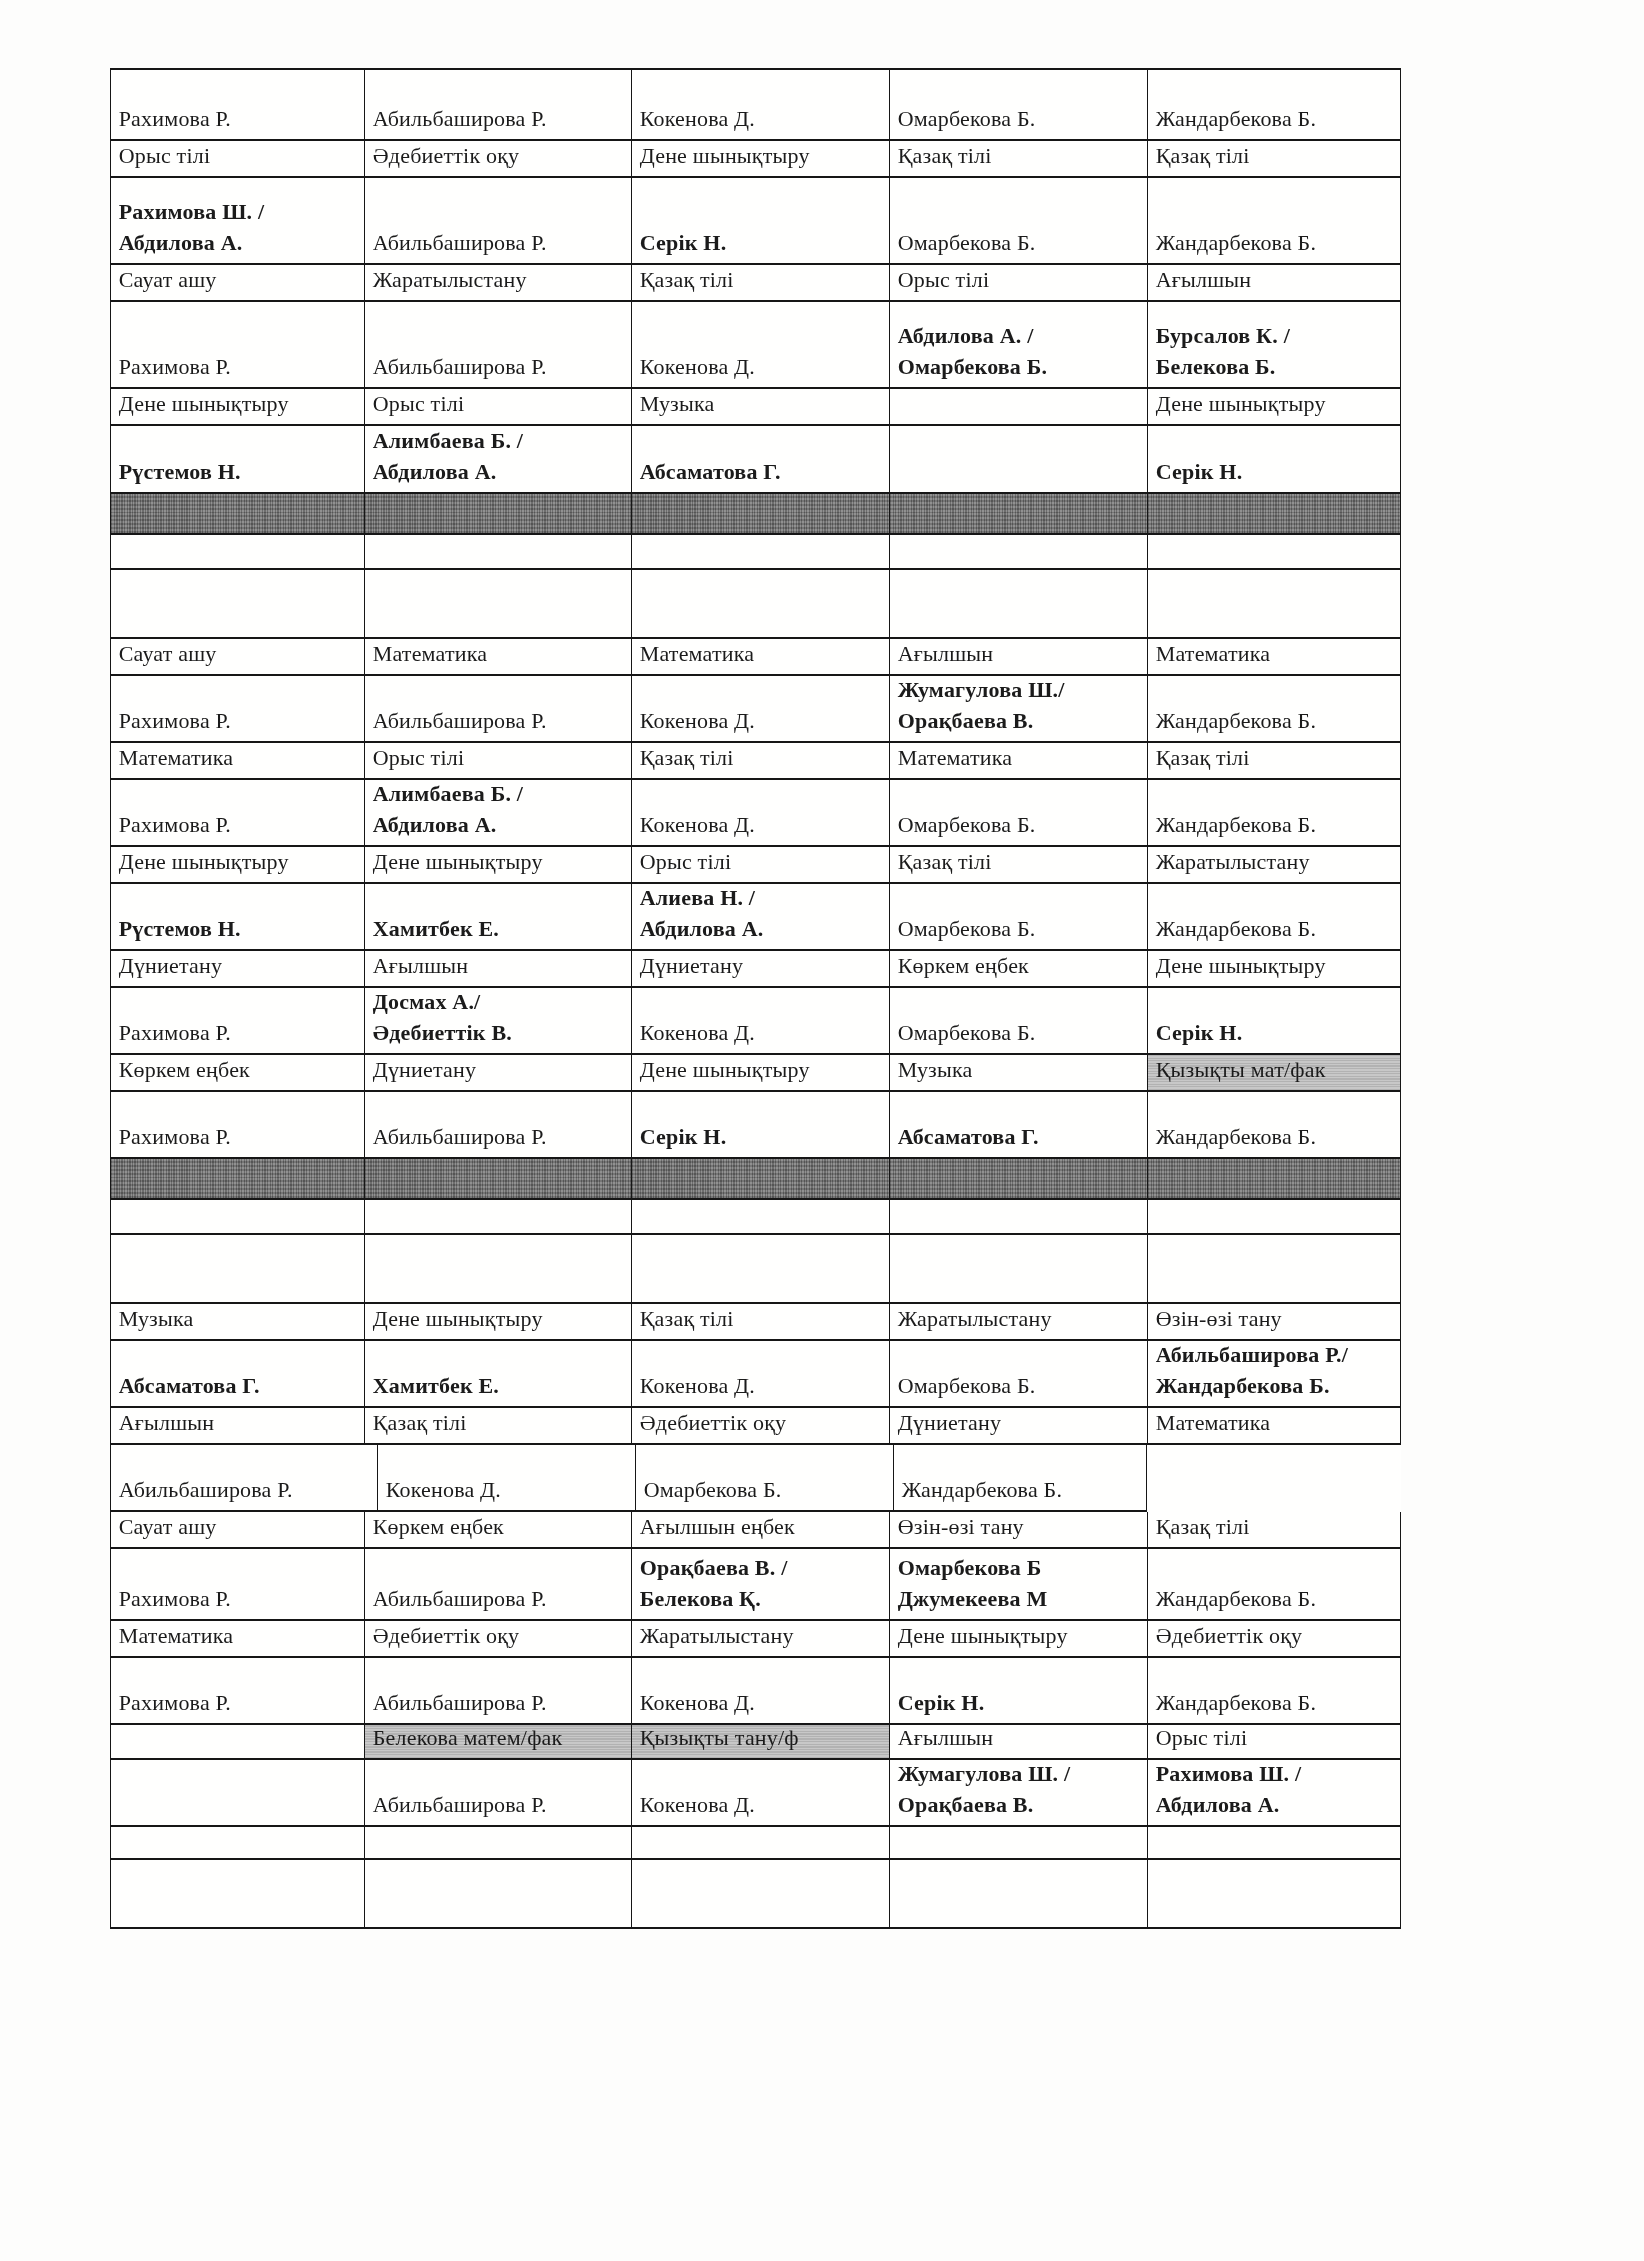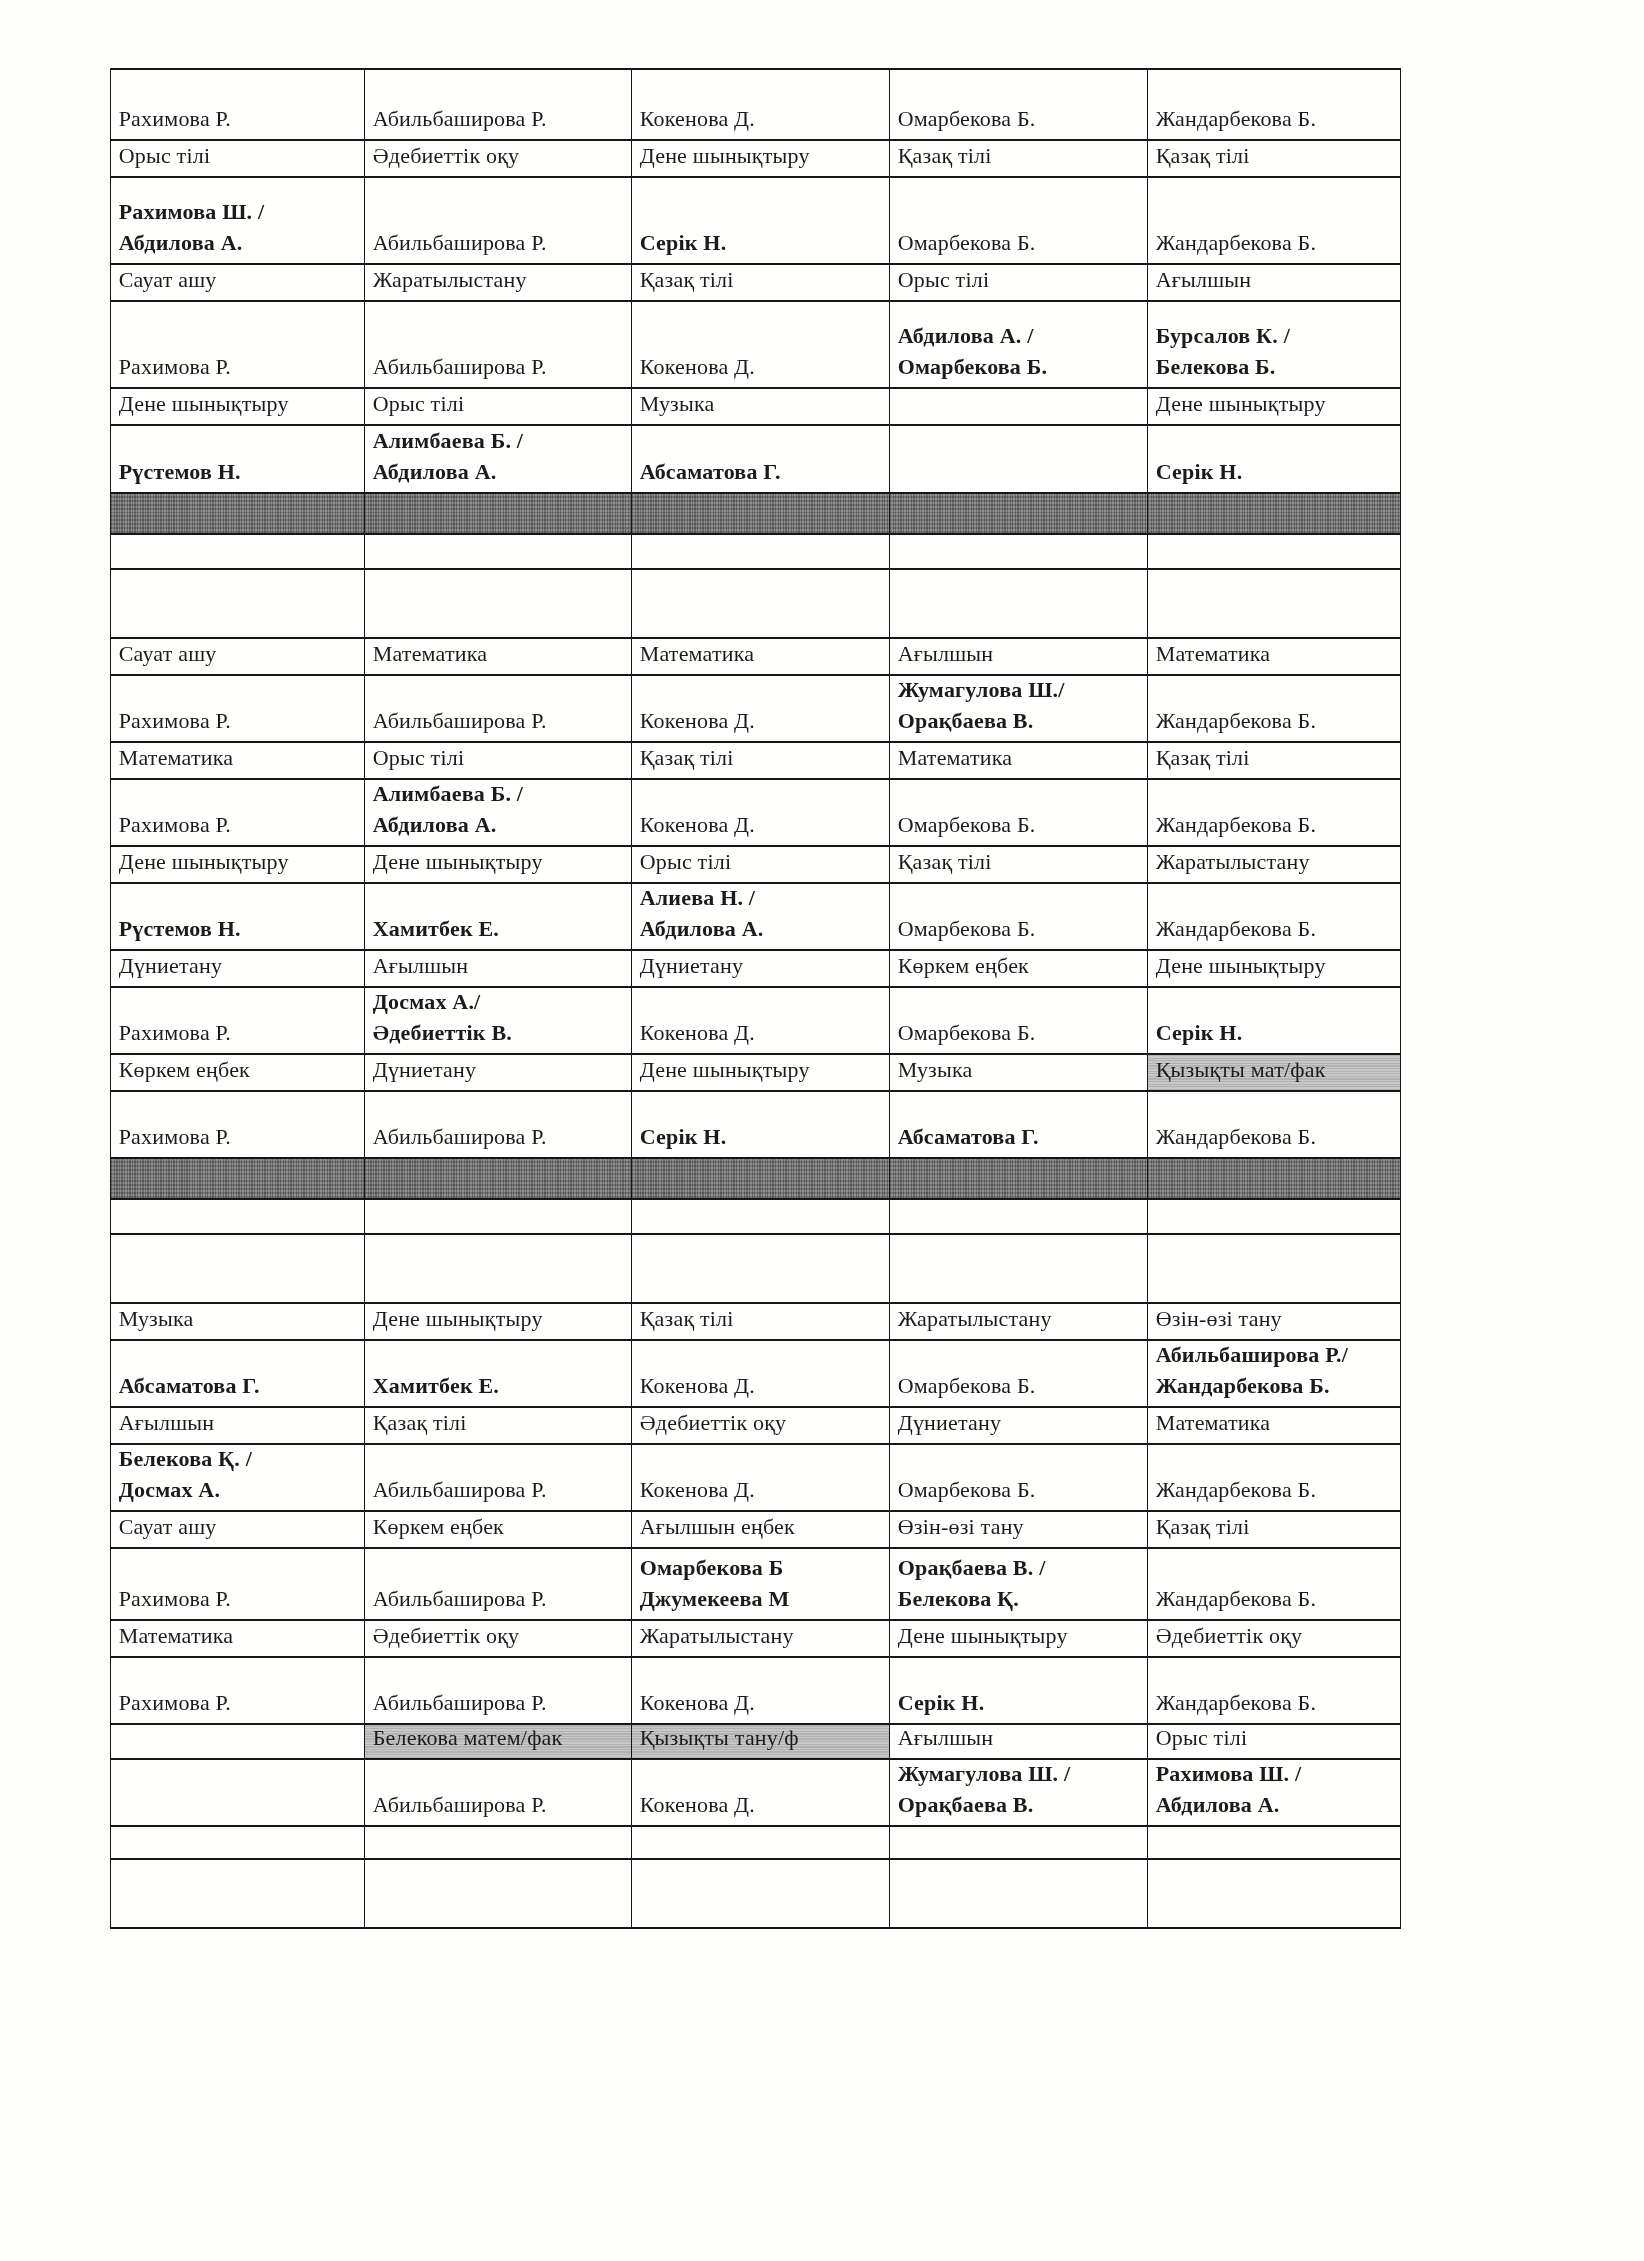--- a/index.html
+++ b/index.html
@@ -238,41 +238,39 @@
 Жандарбекова Б.</div>
       </div>
       <div class="t-row" style="height: 37px;">
         <div class="t-cell" style="width: 254px;">Ағылшын</div>
         <div class="t-cell" style="width: 267px;">Қазақ тілі</div>
         <div class="t-cell" style="width: 258px;">Әдебиеттік оқу</div>
         <div class="t-cell" style="width: 258px;">Дүниетану</div>
         <div class="t-cell" style="width: 253px;">Математика</div>
       </div>
       <div class="t-row" style="height: 67px;">
-        <div class="t-cell b" style="width: 254px;">Белекова Қ. /
-Досмах А.</div>
         <div class="t-cell" style="width: 267px;">Абильбаширова Р.</div>
         <div class="t-cell" style="width: 258px;">Кокенова Д.</div>
         <div class="t-cell" style="width: 258px;">Омарбекова Б.</div>
         <div class="t-cell" style="width: 253px;">Жандарбекова Б.</div>
       </div>
       <div class="t-row" style="height: 37px;">
         <div class="t-cell" style="width: 254px;">Сауат ашу</div>
         <div class="t-cell" style="width: 267px;">Көркем еңбек</div>
         <div class="t-cell" style="width: 258px;">Ағылшын еңбек</div>
         <div class="t-cell" style="width: 258px;">Өзін-өзі тану</div>
         <div class="t-cell" style="width: 253px;">Қазақ тілі</div>
       </div>
       <div class="t-row" style="height: 72px;">
         <div class="t-cell" style="width: 254px;">Рахимова Р.</div>
         <div class="t-cell" style="width: 267px;">Абильбаширова Р.</div>
+        <div class="t-cell b" style="width: 258px;">Орақбаева В. /
+Белекова Қ.</div>
         <div class="t-cell b" style="width: 258px;">Омарбекова Б
 Джумекеева М</div>
-        <div class="t-cell b" style="width: 258px;">Орақбаева В. /
-Белекова Қ.</div>
         <div class="t-cell" style="width: 253px;">Жандарбекова Б.</div>
       </div>
       <div class="t-row" style="height: 37px;">
         <div class="t-cell" style="width: 254px;">Математика</div>
         <div class="t-cell" style="width: 267px;">Әдебиеттік оқу</div>
         <div class="t-cell" style="width: 258px;">Жаратылыстану</div>
         <div class="t-cell" style="width: 258px;">Дене шынықтыру</div>
         <div class="t-cell" style="width: 253px;">Әдебиеттік оқу</div>
       </div>
       <div class="t-row" style="height: 67px;">

